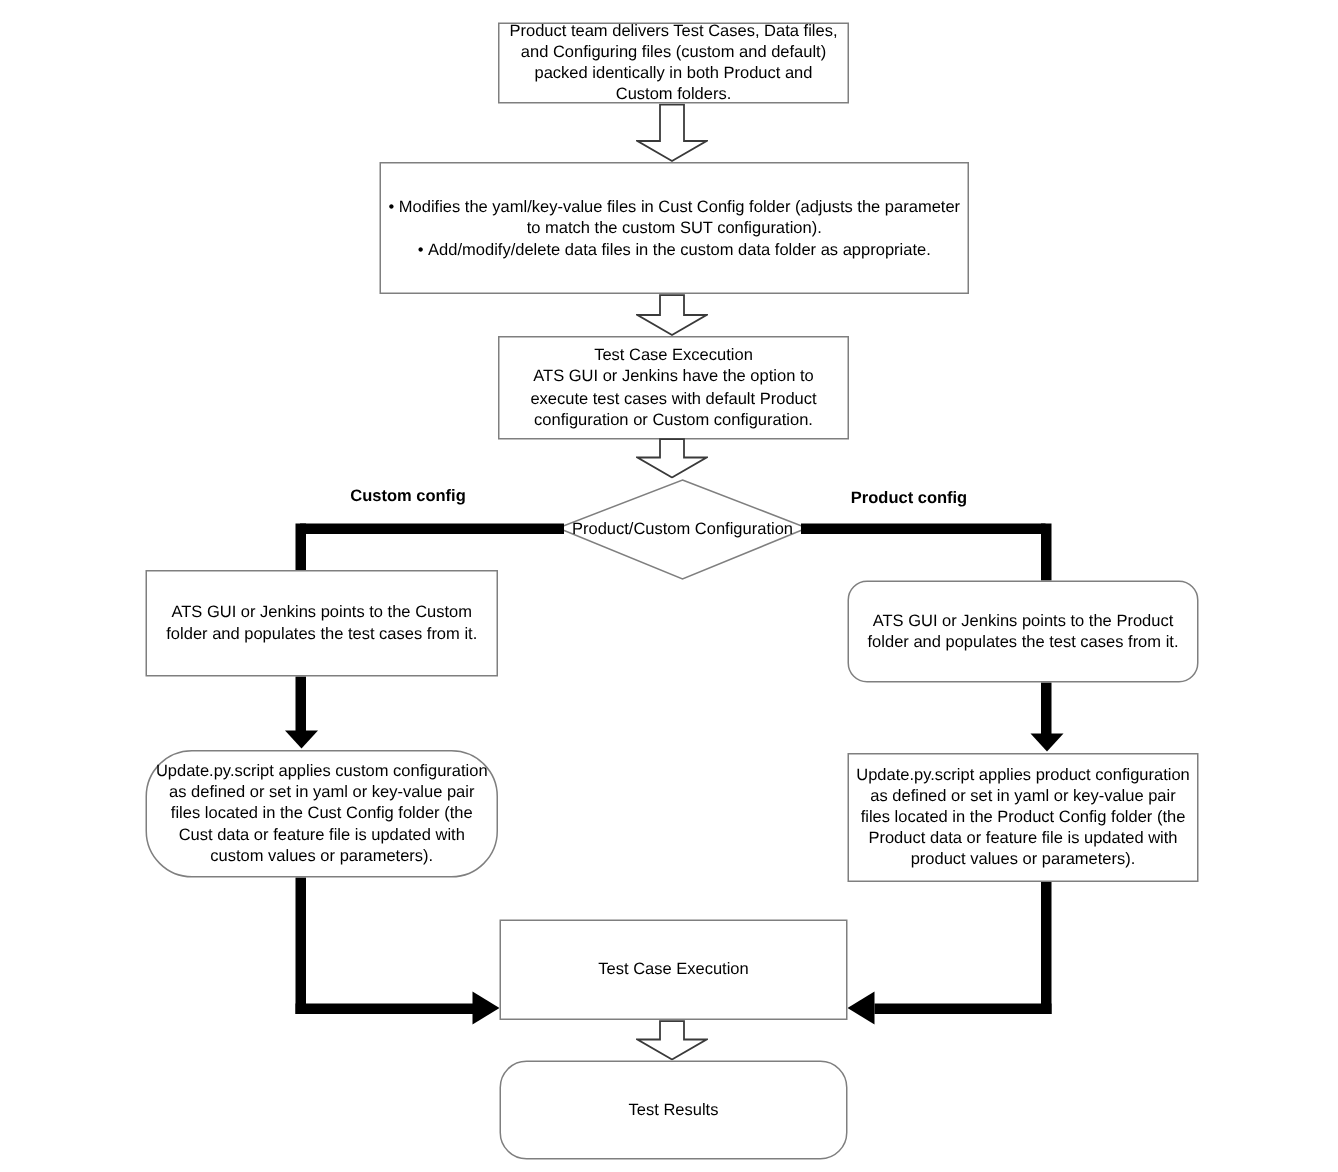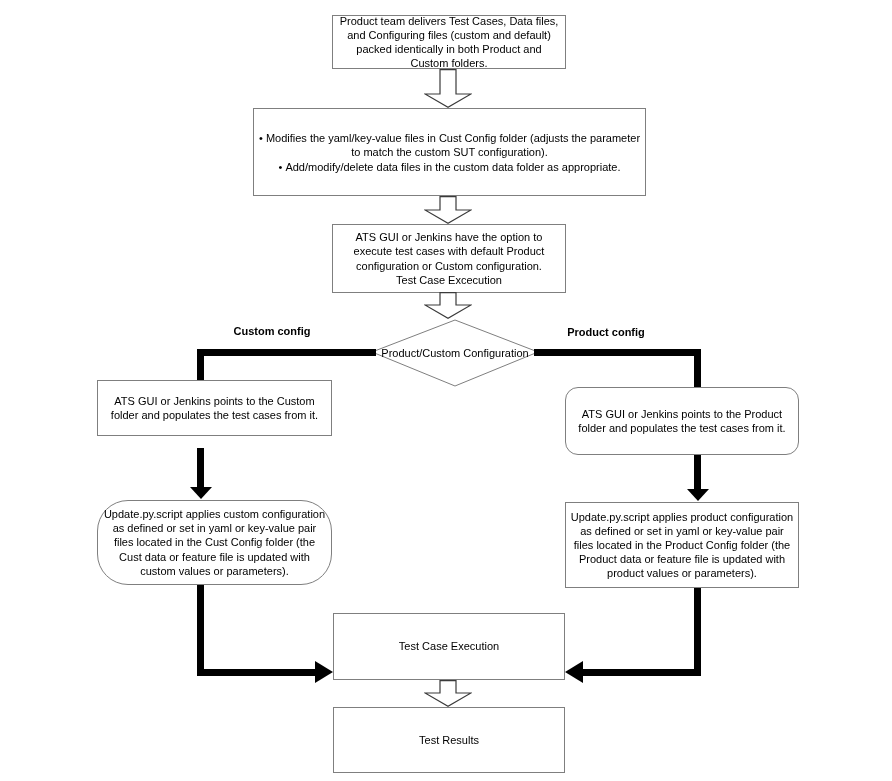--- a/index.html
+++ b/index.html
@@ -44,22 +44,22 @@
       <li>Modifies the yaml/key-value files in Cust Config folder (adjusts the parameter to match the custom SUT configuration).</li>
       <li>Add/modify/delete data files in the custom data folder as appropriate.</li>
     </ul>
   </div>
 
   <svg class="block-arrow" style="left:424px;top:196px;" width="48" height="28">
     <polygon points="16,0.7 16,14 1,14 24,27.3 47,14 32,14 32,0.7"></polygon>
   </svg>
 
   <div class="node" style="left:332px;top:224px;width:234px;height:69px;">
+    <span class="txt">Test Case Excecution</span>
     <span class="txt">ATS GUI or Jenkins have the option to execute test cases with default Product configuration or Custom configuration.</span>
-    <span class="txt">Test Case Excecution</span>
   </div>
 
   <svg class="block-arrow" style="left:424px;top:292px;" width="48" height="27">
     <polygon points="16,0.7 16,13 1,13 24,26.3 47,13 32,13 32,0.7"></polygon>
   </svg>
 
   <svg class="diamond-svg" width="170" height="70">
     <polygon points="85,2 168,34 85,68 2,34"></polygon>
   </svg>
   <div class="diamond-text">Product/Custom Configuration</div>
@@ -76,21 +76,21 @@
   <div class="head-right" style="left:315px;top:661px;"></div>
 
   <div class="tl" style="left:534px;top:349px;width:163px;height:7px;"></div>
   <div class="tl" style="left:694px;top:349px;width:7px;height:38px;"></div>
   <div class="tl" style="left:694px;top:455px;width:7px;height:35px;"></div>
   <div class="head-down" style="left:687px;top:489px;"></div>
   <div class="tl" style="left:694px;top:588px;width:7px;height:88px;"></div>
   <div class="tl" style="left:583px;top:669px;width:118px;height:7px;"></div>
   <div class="head-left" style="left:565px;top:661px;"></div>
 
-  <div class="node" style="left:97px;top:380px;width:235px;height:56px;">
+  <div class="node" style="left:97px;top:380px;width:235px;height:71px;">
     <span class="txt">ATS GUI or Jenkins points to the Custom folder and populates the test cases from it.</span>
   </div>
   <div class="node" style="left:97px;top:500px;width:235px;height:85px;border-radius:31px;">
     <span class="txt">Update.py.script applies custom configuration as defined or set in yaml or key-value pair files located in the Cust Config folder (the Cust data or feature file is updated with custom values or parameters).</span>
   </div>
 
   <div class="node" style="left:565px;top:387px;width:234px;height:68px;border-radius:13px;">
     <span class="txt">ATS GUI or Jenkins points to the Product folder and populates the test cases from it.</span>
   </div>
   <div class="node" style="left:333px;top:613px;width:232px;height:67px;">
@@ -98,17 +98,17 @@
   </div>
 
   <div class="node" style="left:565px;top:502px;width:234px;height:86px;">
     <span class="txt">Update.py.script applies product configuration as defined or set in yaml or key-value pair files located in the Product Config folder (the Product data or feature file is updated with product values or parameters).</span>
   </div>
 
   <svg class="block-arrow" style="left:424px;top:680px;" width="48" height="27">
     <polygon points="16,0.7 16,13 1,13 24,26.3 47,13 32,13 32,0.7"></polygon>
   </svg>
 
-  <div class="node" style="left:333px;top:707px;width:232px;height:66px;">
+  <div class="node" style="left:333px;top:707px;width:232px;height:66px;border-radius:18px;">
     <span class="txt">Test Results</span>
   </div>
 
 </div>
 
 </body></html>

